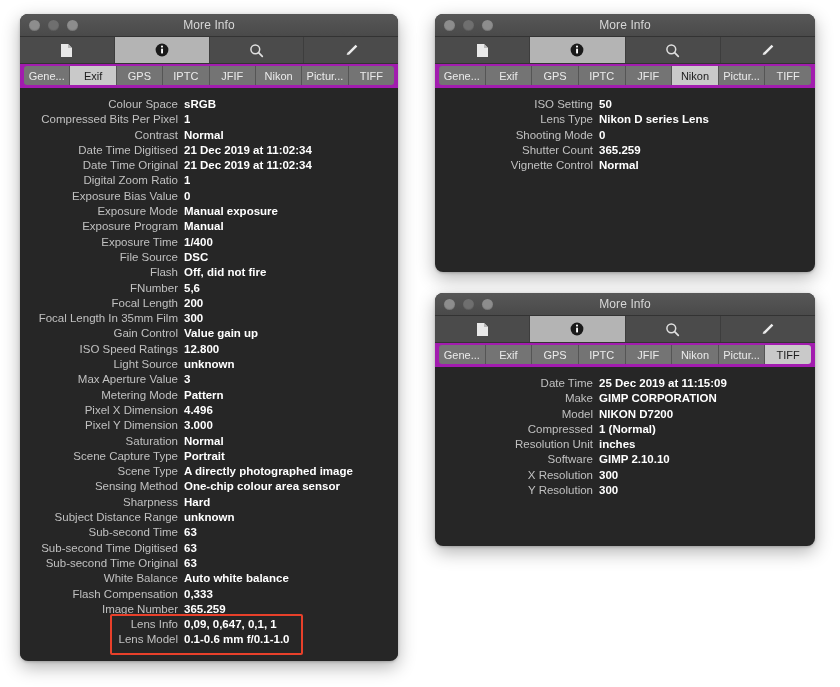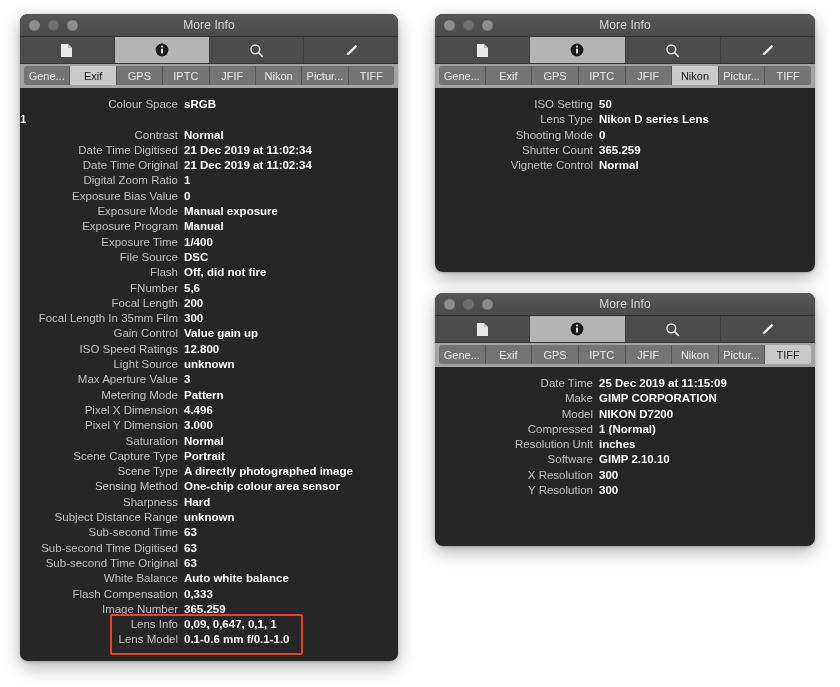--- a/index.html
+++ b/index.html
@@ -75,21 +75,21 @@
     border-right: 1px solid #3d3d3d;
     background: #4b4b4b;
   }
   .tool-btn:last-child { border-right: none; }
   .tool-btn.active { background: #b4b4b4; }
   .tool-btn svg { display: block; }
 
   
   .tabbar {
     height: 19px;
-    background: #a3a3a3;
+    background: #a21caf;
     display: flex;
     padding: 2px 4px 3px 4px;
     box-sizing: content-box;
   }
   .tab {
     flex: 1;
     display: flex;
     align-items: center;
     justify-content: center;
     font-size: 11px;
@@ -207,20 +207,21 @@
     <div class="tab">Pictur...</div>
     <div class="tab">TIFF</div>
   </div>
 
   <div class="content">
       <div class="row">
         <div class="label">Colour Space</div>
         <div class="value">sRGB</div>
       </div>
       <div class="row">
+        <div class="label">Compressed Bits Per Pixel</div>
         <div class="value">1</div>
       </div>
       <div class="row">
         <div class="label">Contrast</div>
         <div class="value">Normal</div>
       </div>
       <div class="row">
         <div class="label">Date Time Digitised</div>
         <div class="value">21 Dec 2019 at 11:02:34</div>
       </div>

